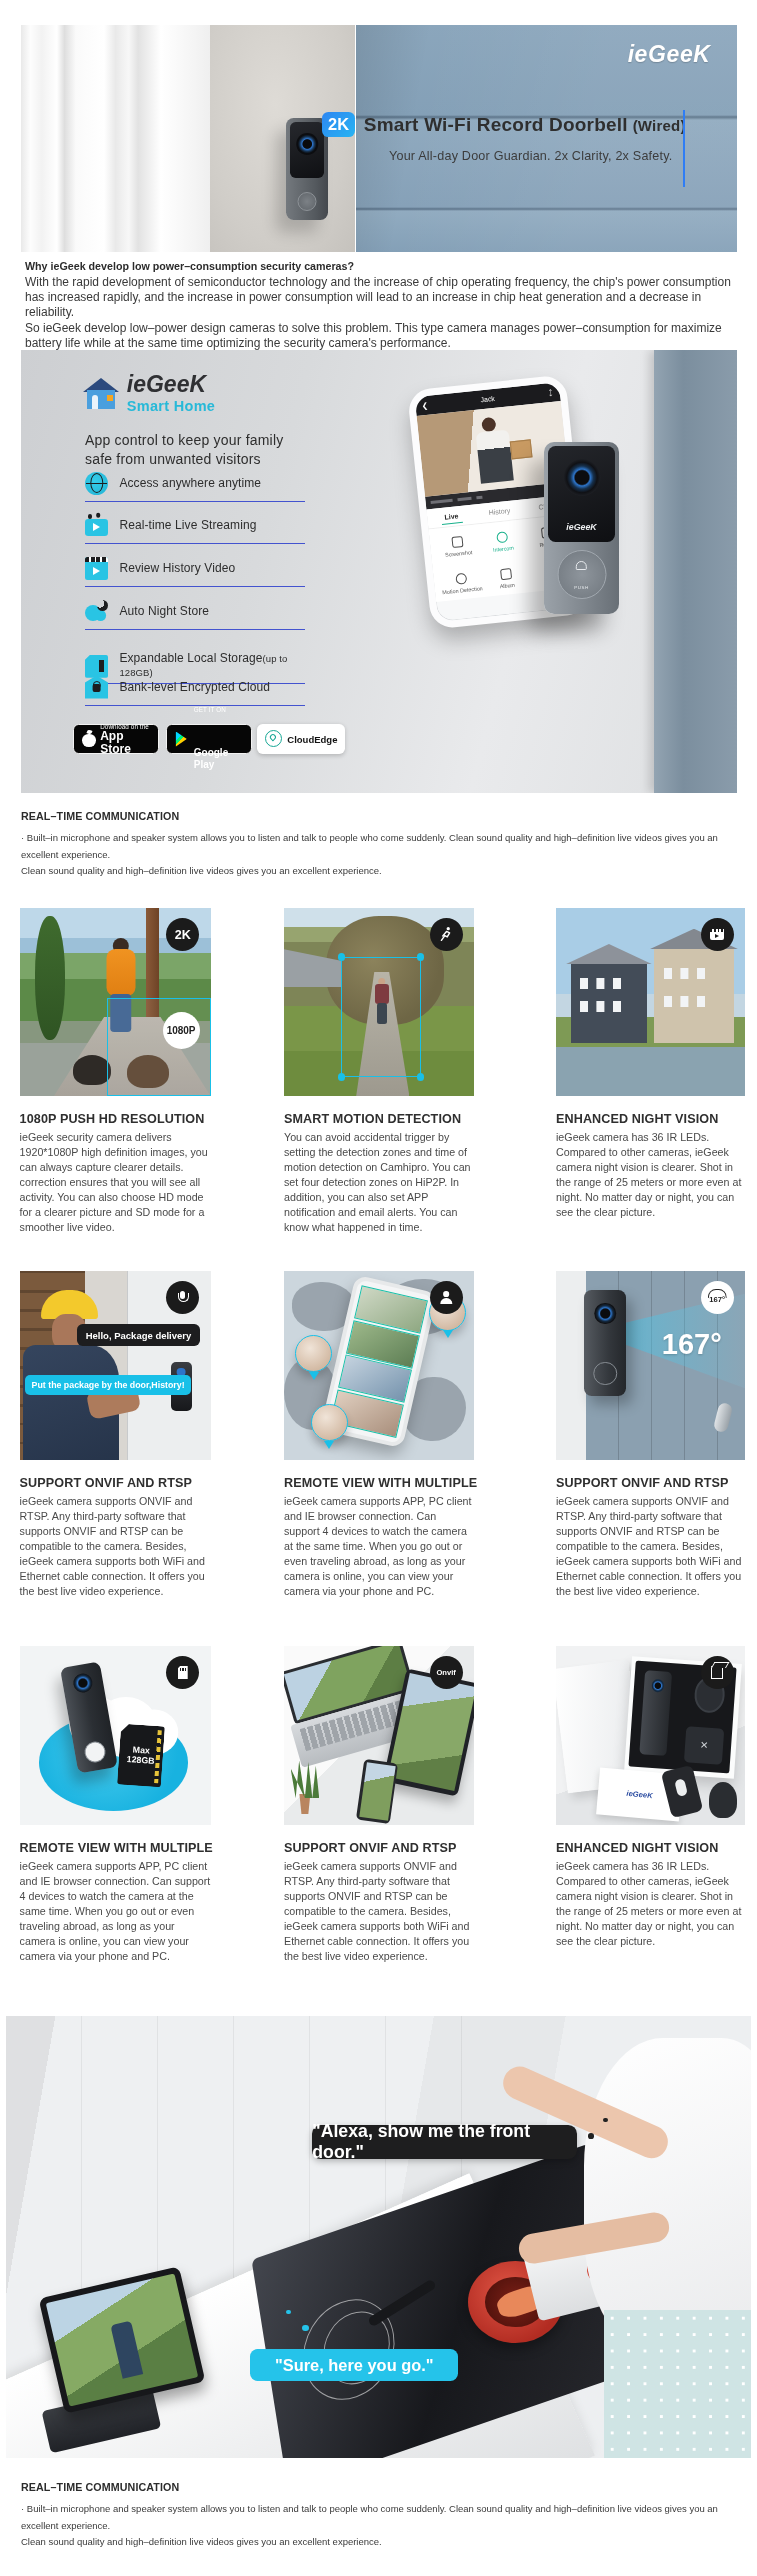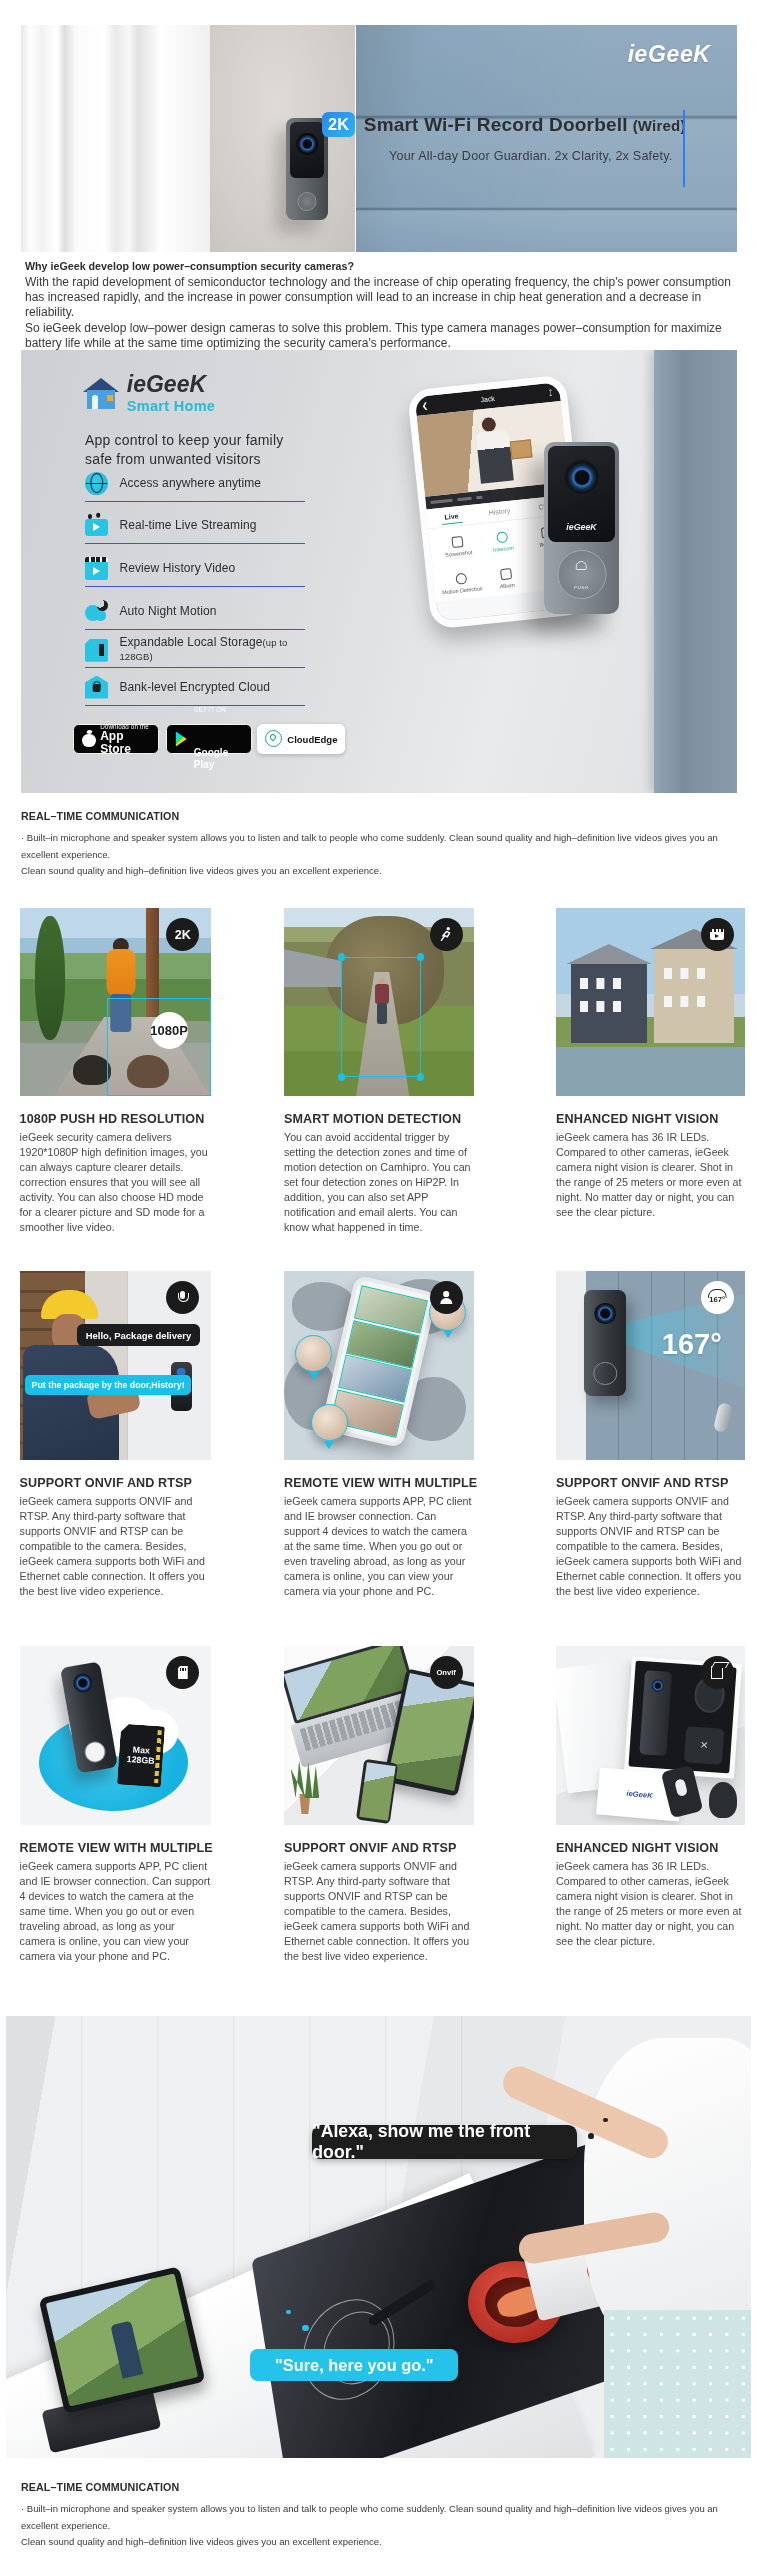--- a/index.html
+++ b/index.html
@@ -148,22 +148,22 @@
   .sd-cypress { position:absolute; left:8%; top:4%; width:16%; height:66%; border-radius:46%; background:linear-gradient(180deg,#3f6b2e,#2f5423); }
   .sd-pole { position:absolute; left:66%; top:0; width:7%; height:58%; background:linear-gradient(90deg,#8a5a38,#6e4326); }
   .sd-path { position:absolute; left:18%; right:0; bottom:0; height:42%; background:linear-gradient(180deg,#b9b4ab,#a7a29a); clip-path:polygon(32% 0,68% 0,100% 100%,0 100%); }
   .sd-woman { position:absolute; left:44%; top:16%; width:18%; height:52%; }
   .sd-woman .head { position:absolute; left:50%; top:0; transform:translateX(-50%); width:16.4px; height:16.4px; border-radius:50%; background:#3a2b22; }
   .sd-woman .hood { position:absolute; left:50%; top:11.4px; transform:translateX(-50%); width:29px; height:47px; border-radius:8.8px; background:linear-gradient(180deg,#f09321,#e07f12); }
   .sd-woman .jeans { position:absolute; left:50%; top:56px; transform:translateX(-50%); width:21.5px; height:38px; background:#3f6391; border-radius:3.8px; }
   .sd-dog1 { position:absolute; left:28%; bottom:6%; width:20%; height:16%; border-radius:50% 50% 40% 40%; background:#2e2a26; }
   .sd-dog2 { position:absolute; left:56%; bottom:4%; width:22%; height:18%; border-radius:50% 50% 40% 40%; background:#5d4632; }
   .ov-inset { position:absolute; left:46%; top:48%; right:0; bottom:0; border:1.9px solid #19c0e8; background:rgba(255,255,255,0.05); }
-  .ov-1080 { position:absolute; top:12.6px; right:22px; width:37px; height:37px; border-radius:50%; background:#fff; color:#222;
-    font-size:13px; font-weight:bold; display:flex; align-items:center; justify-content:center; }
+  .ov-1080 { position:absolute; top:12.6px; right:10px; width:37px; height:37px; border-radius:50%; background:#fff; color:#222;
+    font-size:10px; font-weight:bold; display:flex; align-items:center; justify-content:center; }
 
   
   .scene-street { background:linear-gradient(180deg,#cfe0ea 0 10%,#97a46f 10% 18%,#7e8557 18% 52%,#7a9648 52% 76%,#6e8c3e 76% 100%); }
   .st-tree { position:absolute; left:22%; top:4%; width:62%; height:58%; border-radius:45%; background:radial-gradient(circle at 40% 40%,#8c835c,#6e6645 70%); }
   .st-road { position:absolute; left:0; top:22%; width:30%; height:20%; background:#9aa0a4; clip-path:polygon(0 0,100% 30%,100% 100%,0 100%); }
   .st-walk { position:absolute; left:38%; top:34%; width:28%; height:66%; background:linear-gradient(180deg,#b8b4a8,#9d998e); clip-path:polygon(34% 0,62% 0,100% 100%,0 100%); }
   .st-person { position:absolute; left:47%; top:37%; width:9%; height:30%; }
   .st-person .hd { position:absolute; left:50%; top:0; transform:translateX(-50%); width:7.6px; height:7.6px; border-radius:50%; background:#caa488; }
   .st-person .tor { position:absolute; left:50%; top:6.3px; transform:translateX(-50%); width:14px; height:20px; border-radius:3.2px; background:#7e3b40; }
   .st-person .leg { position:absolute; left:50%; top:25px; transform:translateX(-50%); width:10px; height:21.5px; background:#3c4650; border-radius:2.5px; }
@@ -380,23 +380,23 @@
     <div class="feat" style="top:157px;">
       <span class="fic fic-cam"></span>
       <span class="lbl">Real-time Live Streaming</span>
     </div>
     <div class="feat" style="top:200px;">
       <span class="fic fic-film"></span>
       <span class="lbl">Review History Video</span>
     </div>
     <div class="feat" style="top:243px;">
       <span class="fic fic-night"></span>
-      <span class="lbl">Auto Night Motion</span>
-    </div>
-    <div class="feat" style="top:281px;">
+      <span class="lbl">Auto Night Store</span>
+    </div>
+    <div class="feat" style="top:297px;">
       <span class="fic fic-sd"></span>
       <span class="lbl"><span>Expandable Local Storage</span><span class="sfx">(up to 128GB)</span></span>
     </div>
     <div class="feat" style="top:319px;">
       <span class="fic fic-bank"></span>
       <span class="lbl">Bank-level Encrypted Cloud</span>
     </div>
 
     <div class="store-badge" style="left:52px; width:86px;">
       <span class="apple-glyph"></span>

